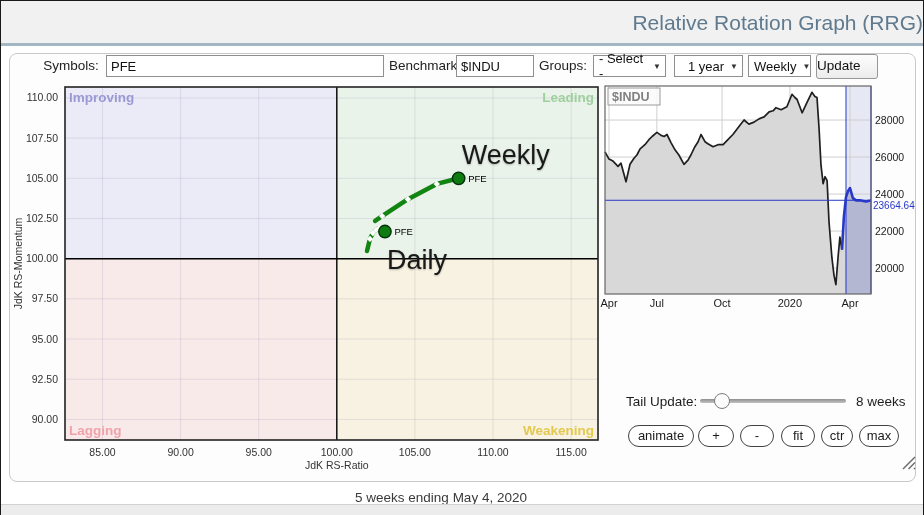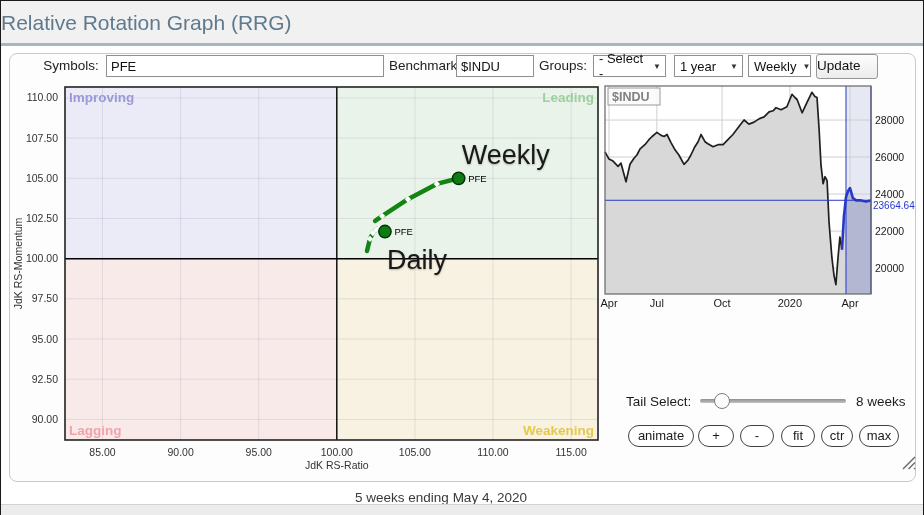--- a/index.html
+++ b/index.html
@@ -1,20 +1,20 @@
 <!DOCTYPE html>
 <html><head>
 <meta charset="utf-8">
 <style>
   html,body{margin:0;padding:0;background:#fff;}
   .screen{position:relative;width:924px;height:515px;background:#ffffff;
     font-family:"Liberation Sans",sans-serif;border:1px solid #1a1a1a;border-bottom:none;
     box-sizing:border-box;overflow:hidden;}
   .header{position:absolute;left:0;top:0;width:100%;height:42px;background:#f1f1f1;}
-  .page-title{width:100%;text-align:left;line-height:44px;font-size:21px;color:#5f7a8e;}
+  .page-title{width:100%;text-align:right;line-height:44px;font-size:21px;color:#5f7a8e;}
   .divider{position:absolute;left:0;top:42px;width:100%;height:3px;background:#a3b6c4;}
   .panel{position:absolute;left:8px;top:52px;width:905px;height:427px;background:#fdfdfd;
     border:1px solid #c9c9c9;border-radius:8px;}
   .tb-label{position:absolute;font-size:13.5px;color:#222;}
   .tb-input{position:absolute;height:18px;border:1px solid #8f8f8f;background:#fff;
     font-family:"Liberation Sans",sans-serif;font-size:13px;color:#111;padding:1px 4px;}
   .tb-select{position:absolute;height:20px;border:1px solid #8f8f8f;background:#fff;
     font-size:13px;color:#111;display:flex;align-items:center;justify-content:space-between;
     padding:0 4px 0 5px;cursor:default;}
   .tb-select .arrow{font-size:8px;color:#333;margin-left:6px;}
@@ -51,21 +51,21 @@
 
   <div class="tb-label" style="left:40px;top:57px;width:60px;text-align:center;">Symbols:</div>
   <input class="tb-input" style="left: 105px; top: 54px; width: 268px;" value="PFE">
   <div class="tb-label" style="left:388px;top:57px;">Benchmark:</div>
   <input class="tb-input" style="left: 455px; top: 54px; width: 68px;" value="$INDU">
   <div class="tb-label" style="left:538px;top:57px;">Groups:</div>
   <div class="tb-select" style="left:592px;top:54px;width:62px;">
     <span>- Select -</span>
     <span class="arrow">▼</span>
   </div>
-  <div class="tb-select" style="left:673px;top:54px;width:58px;">
+  <div class="tb-select" style="left:673px;top:54px;width:58px;justify-content:flex-end;">
     <span>1 year</span>
     <span class="arrow">▼</span>
   </div>
   <div class="tb-select" style="left:747px;top:54px;width:52px;">
     <span>Weekly</span>
     <span class="arrow">▼</span>
   </div>
   <div class="update-btn">Update</div>
 
   <svg id="rrg-svg" width="600" height="400" style="position:absolute;left:10px;top:80px;">
@@ -160,21 +160,21 @@
       <text x="272" y="128.27712455516013" font-size="10" fill="#2838c8">23664.64</text>
       <text x="7.99" y="226" text-anchor="middle" font-size="11" fill="#1a1a1a">Apr</text>
       <text x="55.870000000000005" y="226" text-anchor="middle" font-size="11" fill="#1a1a1a">Jul</text>
       <text x="121.04" y="226" text-anchor="middle" font-size="11" fill="#1a1a1a">Oct</text>
       <text x="188.86999999999998" y="226" text-anchor="middle" font-size="11" fill="#1a1a1a">2020</text>
       <text x="248.98600000000002" y="226" text-anchor="middle" font-size="11" fill="#1a1a1a">Apr</text>
       <rect x="7" y="7" width="52" height="17" fill="rgba(250,250,250,0.85)" stroke="#9a9a9a"></rect>
       <text x="11" y="20" font-size="12.5" font-weight="bold" fill="#808080">$INDU</text>
     </svg>
 
-  <div class="ctl-label" style="left:625px;top:393px;">Tail Select:</div>
+  <div class="ctl-label" style="left:625px;top:393px;">Tail Update:</div>
   <div class="slider-track"></div>
   <div class="slider-handle"></div>
   <div class="ctl-label" style="left:855px;top:393px;">8 weeks</div>
 
   <div class="pill-btn" style="left:627px;width:66px;">animate</div>
   <div class="pill-btn" style="left:697px;width:36px;">+</div>
   <div class="pill-btn" style="left:739px;width:34px;">-</div>
   <div class="pill-btn" style="left:780px;width:34px;">fit</div>
   <div class="pill-btn" style="left:820px;width:32px;">ctr</div>
   <div class="pill-btn" style="left:858px;width:40px;">max</div>

